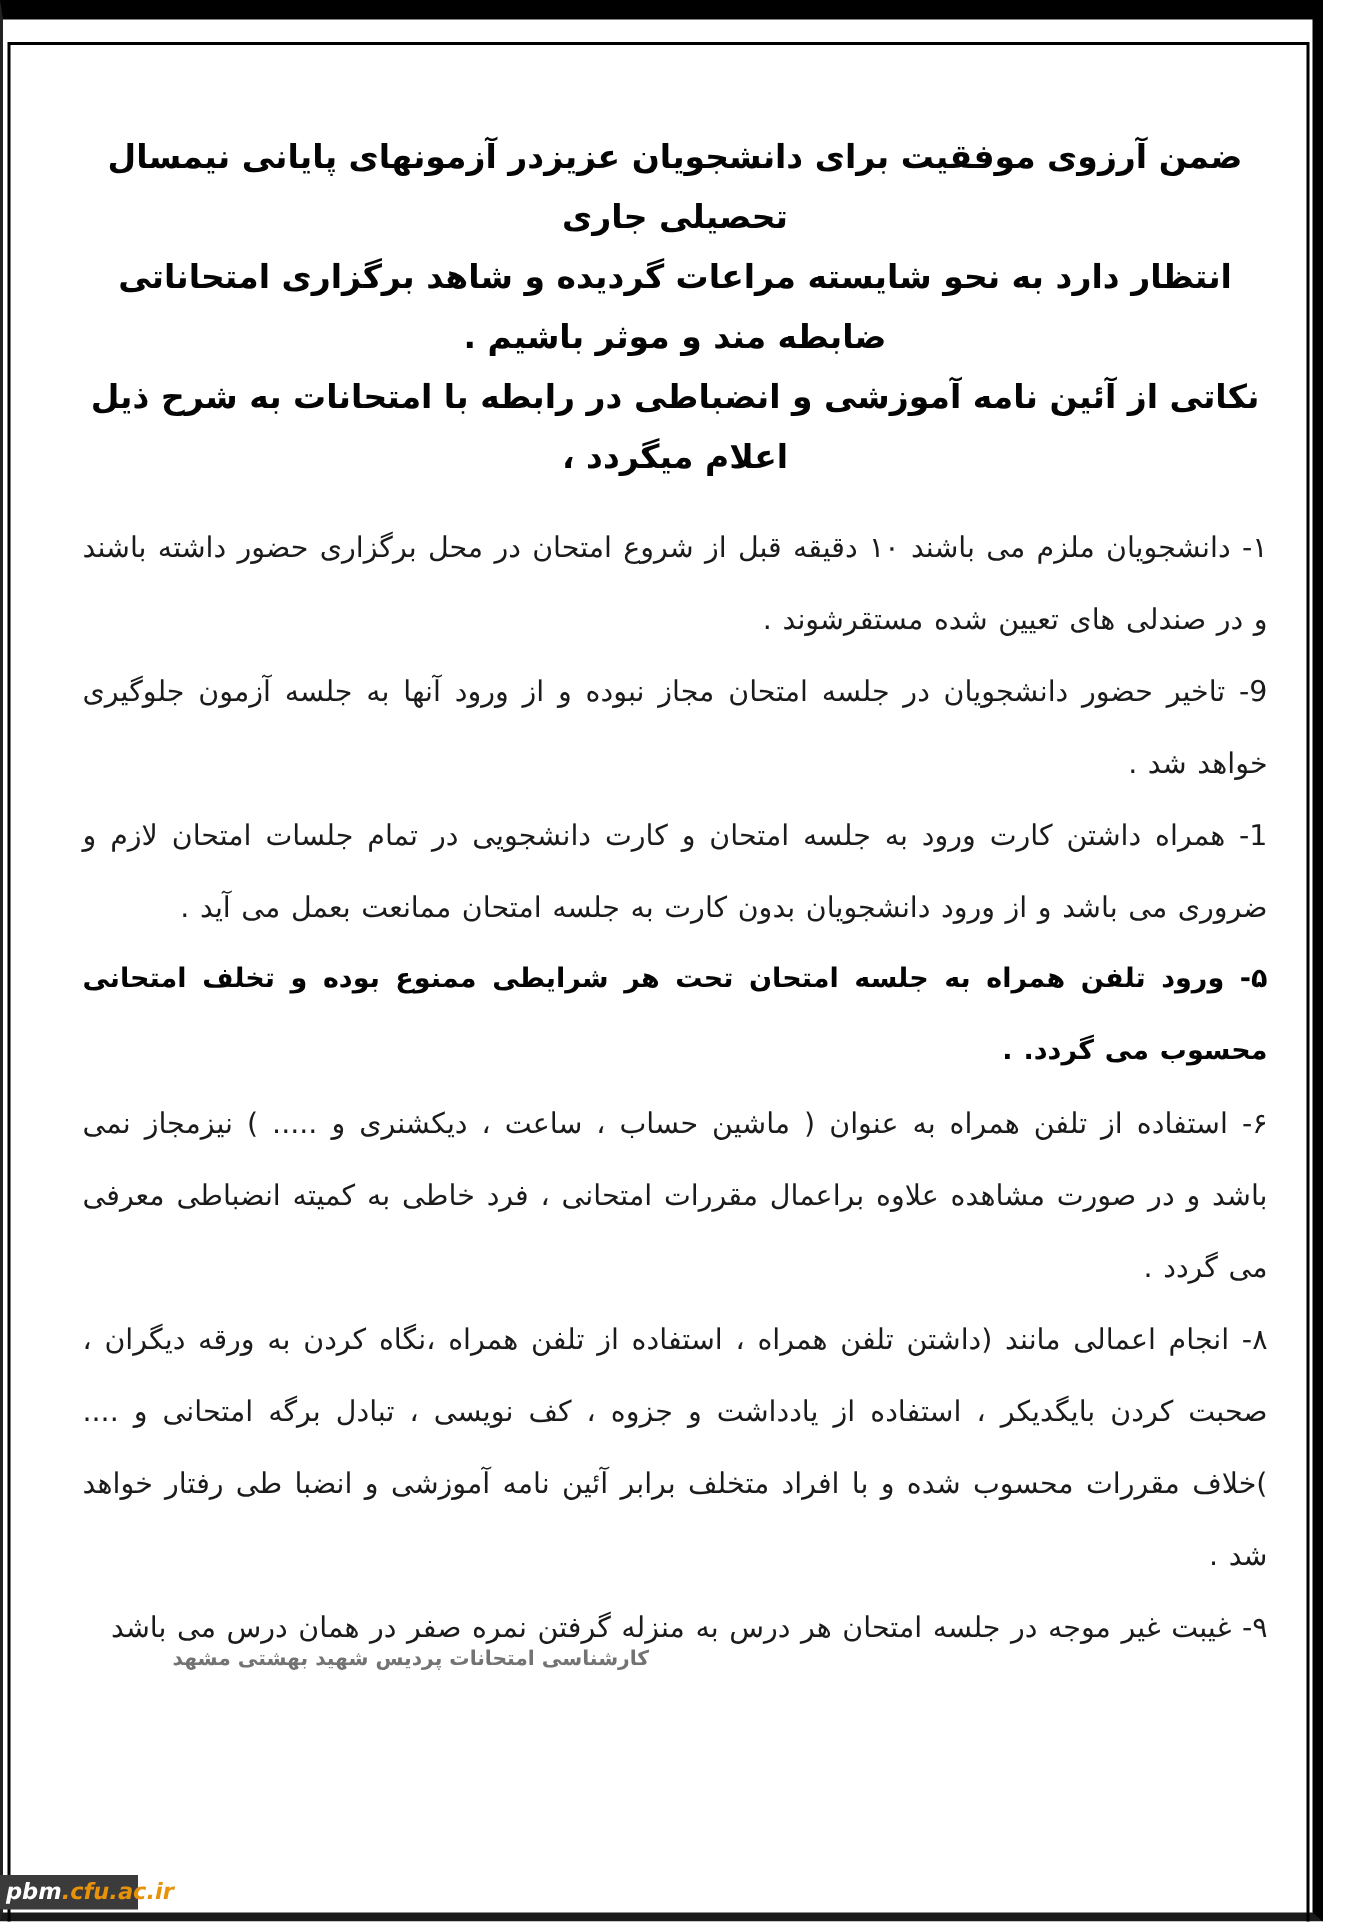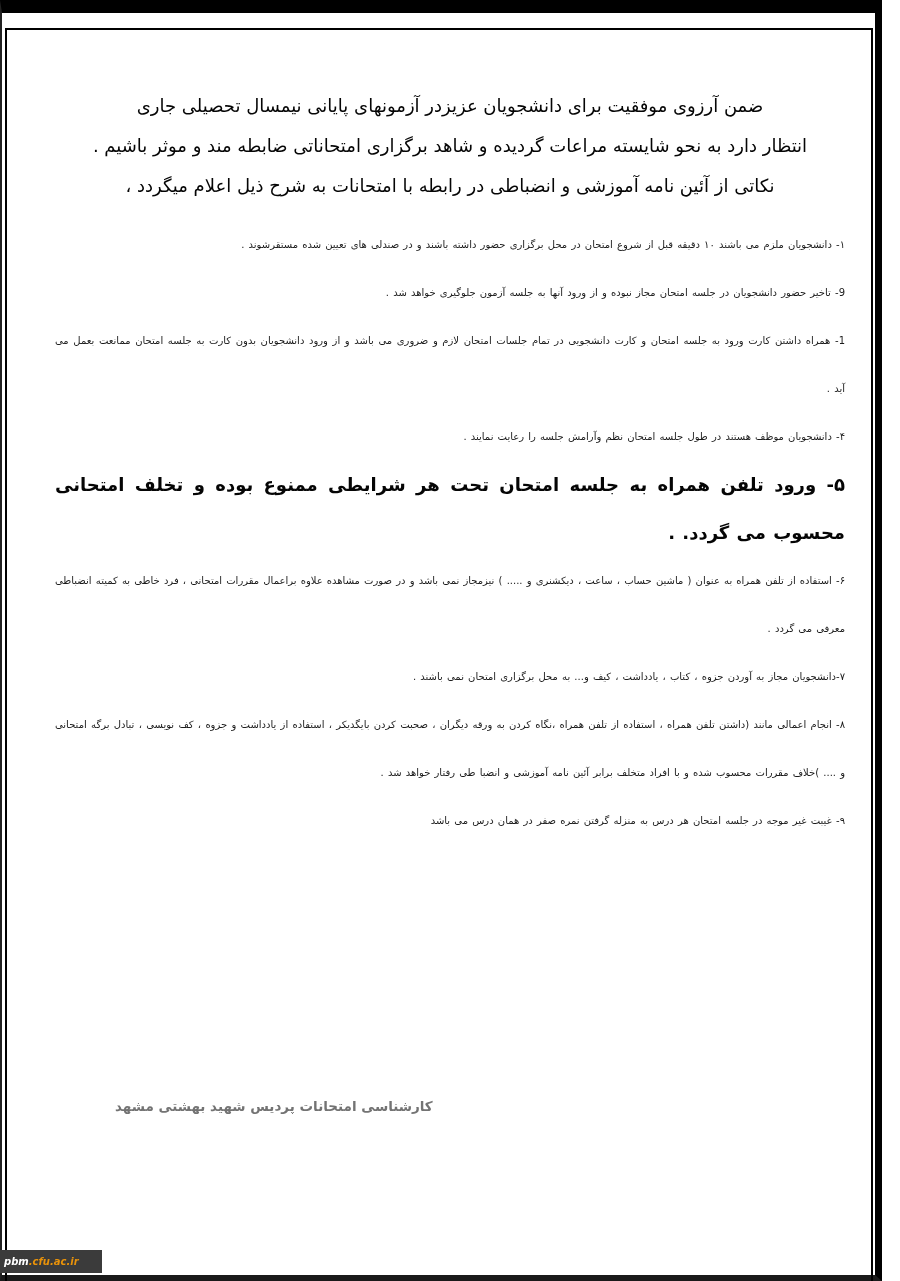--- a/index.html
+++ b/index.html
@@ -36,31 +36,31 @@
   .content {
     position: absolute;
     top: 0;
     left: 55px;
     right: 55px;
     direction: rtl;
   }
   .doc-header {
     padding-top: 86px;
     text-align: center;
-    font-weight: normal;
-    font-size: 18px;
+    font-weight: bold;
+    font-size: 22px;
     line-height: 40px;
     color: #050505;
     letter-spacing: 0.2px;
   }
   .items {
     margin-top: 15px;
   }
   .item {
-    font-size: 10px;
+    font-size: 19px;
     line-height: 48px;
     text-align: justify;
     text-justify: inter-word;
     color: #1b1b1b;
     word-spacing: 1px;
   }
   .item.bold-item {
     font-weight: bold;
     font-size: 18px;
     color: #050505;
@@ -72,29 +72,29 @@
     direction: rtl;
     font-weight: bold;
     font-size: 13.5px;
     color: #737373;
     white-space: nowrap;
   }
   .watermark-bar {
     position: absolute;
     left: 0;
     top: 1250px;
-    width: 102px;
+    width: 92px;
     height: 23px;
     background: #3b3b3b;
     line-height: 23px;
     padding-left: 4px;
     box-sizing: border-box;
     font-style: italic;
     font-weight: bold;
-    font-size: 10px;
+    font-size: 15px;
     white-space: nowrap;
     font-family: "DejaVu Sans", sans-serif;
   }
 </style>
 </head>
 <body>
 
 <div class="frame-outer">
   <div class="frame-inner"></div>
 </div>
@@ -104,24 +104,22 @@
   <div class="doc-header">
     <div>ضمن آرزوی موفقیت برای دانشجویان عزیزدر آزمونهای پایانی نیمسال تحصیلی جاری</div>
     <div>انتظار دارد به نحو شایسته مراعات گردیده و شاهد برگزاری امتحاناتی ضابطه مند و موثر باشیم .</div>
     <div>نکاتی از آئین نامه آموزشی و انضباطی در رابطه با امتحانات به شرح ذیل اعلام میگردد ،</div>
   </div>
 
   <div class="items">
     <div class="item">۱- دانشجویان ملزم می باشند ۱۰ دقیقه قبل از شروع امتحان در محل برگزاری حضور داشته باشند و در صندلی های تعیین شده مستقرشوند .</div>
     <div class="item">9- تاخیر حضور دانشجویان در جلسه امتحان مجاز نبوده و از ورود آنها به جلسه آزمون جلوگیری خواهد شد .</div>
     <div class="item">1- همراه داشتن کارت ورود به جلسه امتحان و کارت دانشجویی در تمام جلسات امتحان لازم و ضروری می باشد و از ورود دانشجویان بدون کارت به جلسه امتحان ممانعت بعمل می آید .</div>
-    <div class="item">۴- دانشجویان موظف هستند در طول جلسه امتحان  نظم وآرامش جلسه را رعایت نمایند .</div>
     <div class="item bold-item">۵- ورود تلفن همراه به جلسه امتحان تحت هر شرایطی  ممنوع بوده و تخلف امتحانی محسوب می گردد. .</div>
     <div class="item">۶- استفاده از تلفن همراه به عنوان ( ماشین حساب ، ساعت ، دیکشنری و ..... ) نیزمجاز نمی باشد و در صورت مشاهده علاوه براعمال مقررات امتحانی ، فرد خاطی به کمیته انضباطی معرفی می گردد .</div>
-    <div class="item">۷-دانشجویان مجاز به آوردن  جزوه ، کتاب ، یادداشت ، کیف و... به محل برگزاری امتحان نمی باشند .</div>
     <div class="item">۸- انجام اعمالی مانند (داشتن تلفن همراه ، استفاده از تلفن همراه ،نگاه کردن به ورقه دیگران ، صحبت کردن بایگدیکر ، استفاده از یادداشت و جزوه ،  کف  نویسی ، تبادل برگه امتحانی  و .... )خلاف مقررات محسوب شده و با افراد متخلف برابر آئین نامه آموزشی و انضبا طی رفتار خواهد شد .</div>
     <div class="item">۹- غیبت غیر موجه در جلسه امتحان هر درس به منزله گرفتن نمره صفر در همان درس می باشد</div>
   </div>
 
 </div>
 
 <div class="signature">کارشناسی  امتحانات پردیس شهید بهشتی مشهد</div>
 
 <div class="watermark-bar" style="background: rgb(59, 59, 59);">
   <span style="color: rgb(255, 255, 255);">pbm</span><span style="color: rgb(232, 146, 10);">.cfu.ac.ir</span>

